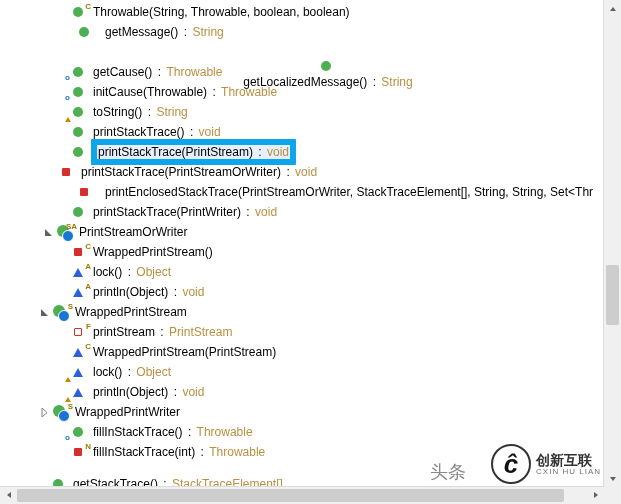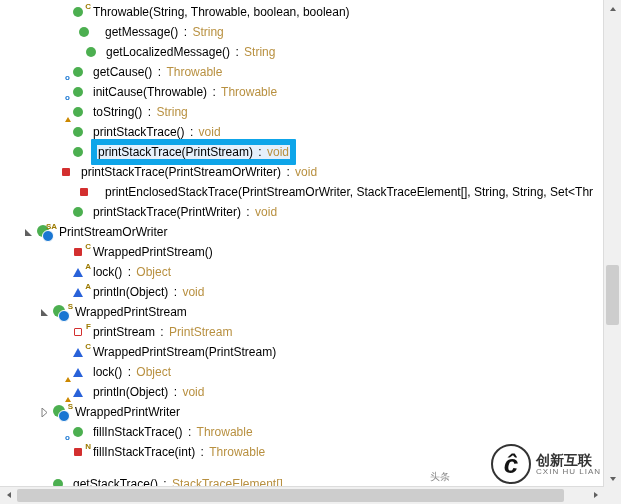--- a/index.html
+++ b/index.html
@@ -34,21 +34,21 @@
   .vscroll .arrow { height: 17px; display: flex; align-items: center; justify-content: center; color: #606060; }
   .vscroll .thumb { position: absolute; left: 2px; right: 2px; background: #cdcdcd; border-radius: 2px; top: 265px; height: 60px; }
   .hscroll { position: absolute; left: 0; right: 17px; bottom: 0; height: 17px; background: #f0f0f0; border-top: 1px solid #dcdcdc; }
   .hscroll .arrow { width: 17px; display: flex; align-items: center; justify-content: center; color: #606060; position: absolute; height: 16px; }
   .hscroll .thumb { position: absolute; top: 2px; bottom: 2px; background: #cdcdcd; border-radius: 2px; left: 17px; right: 40px; }
   .corner { position: absolute; right: 0; bottom: 0; width: 17px; height: 17px; background: #f0f0f0; }
   .logo { position: absolute; right: 20px; bottom: 20px; display: flex; align-items: center; gap: 5px; opacity: 0.92; }
   .logo-icon { width: 36px; height: 36px; border: 2px solid #222; border-radius: 50%; display: flex; align-items: center; justify-content: center; font-size: 26px; font-weight: bold; font-style: italic; background: #fff; }
   .logo-text { font-size: 14px; font-weight: bold; color: #222; line-height: 1; }
   .logo-sub { font-size: 8px; color: #666; letter-spacing: 1px; }
-  .water { position: absolute; bottom: 20px; left: 430px; font-size: 10px; color: #888; }
+  .water { position: absolute; bottom: 20px; left: 430px; font-size: 18px; color: #888; }
 </style>
 </head>
 <body>
 
 <div class="viewport">
   <div class="tree" id="tree">
       <div class="row" style="padding-left: 54px;">
         <span class="exp"></span>
         <span class="ico-stack">
           <span class="ico">
@@ -60,21 +60,21 @@
       </div>
       <div class="row" style="padding-left: 54px; gap: 6px;">
         <span class="exp"></span>
         <span class="ico-stack">
           <span class="ico">
             <span class="circle green"></span>
           </span>
         </span>
         <span class="label"><span class="name">getMessage()</span><span class="colon"> : </span><span class="ret">String</span></span>
       </div>
-      <div class="row" style="padding-left: 67px;">
+      <div class="row" style="padding-left: 52px; flex-direction: column;">
         <span class="exp"></span>
         <span class="ico-stack">
           <span class="ico">
             <span class="circle green"></span>
           </span>
         </span>
         <span class="label"><span class="name">getLocalizedMessage()</span><span class="colon"> : </span><span class="ret">String</span></span>
       </div>
       <div class="row" style="padding-left: 54px;">
         <span class="exp"></span>
@@ -144,21 +144,21 @@
       </div>
       <div class="row" style="padding-left: 54px;">
         <span class="exp"></span>
         <span class="ico-stack">
           <span class="ico">
             <span class="circle green"></span>
           </span>
         </span>
         <span class="label"><span class="name">printStackTrace(PrintWriter)</span><span class="colon"> : </span><span class="ret">void</span></span>
       </div>
-      <div class="row" style="padding-left: 20px;">
+      <div class="row" style="padding-left: 40px;">
         <span class="exp">
           <svg viewBox="0 0 9 9">
             <path d="M1 1 L8 8 L1 8 Z" fill="#606060"></path>
           </svg>
         </span>
         <span class="ico-stack">
           <span class="ico">
             <span class="classico">
               <span class="c1"></span>
               <span class="c2"></span>

